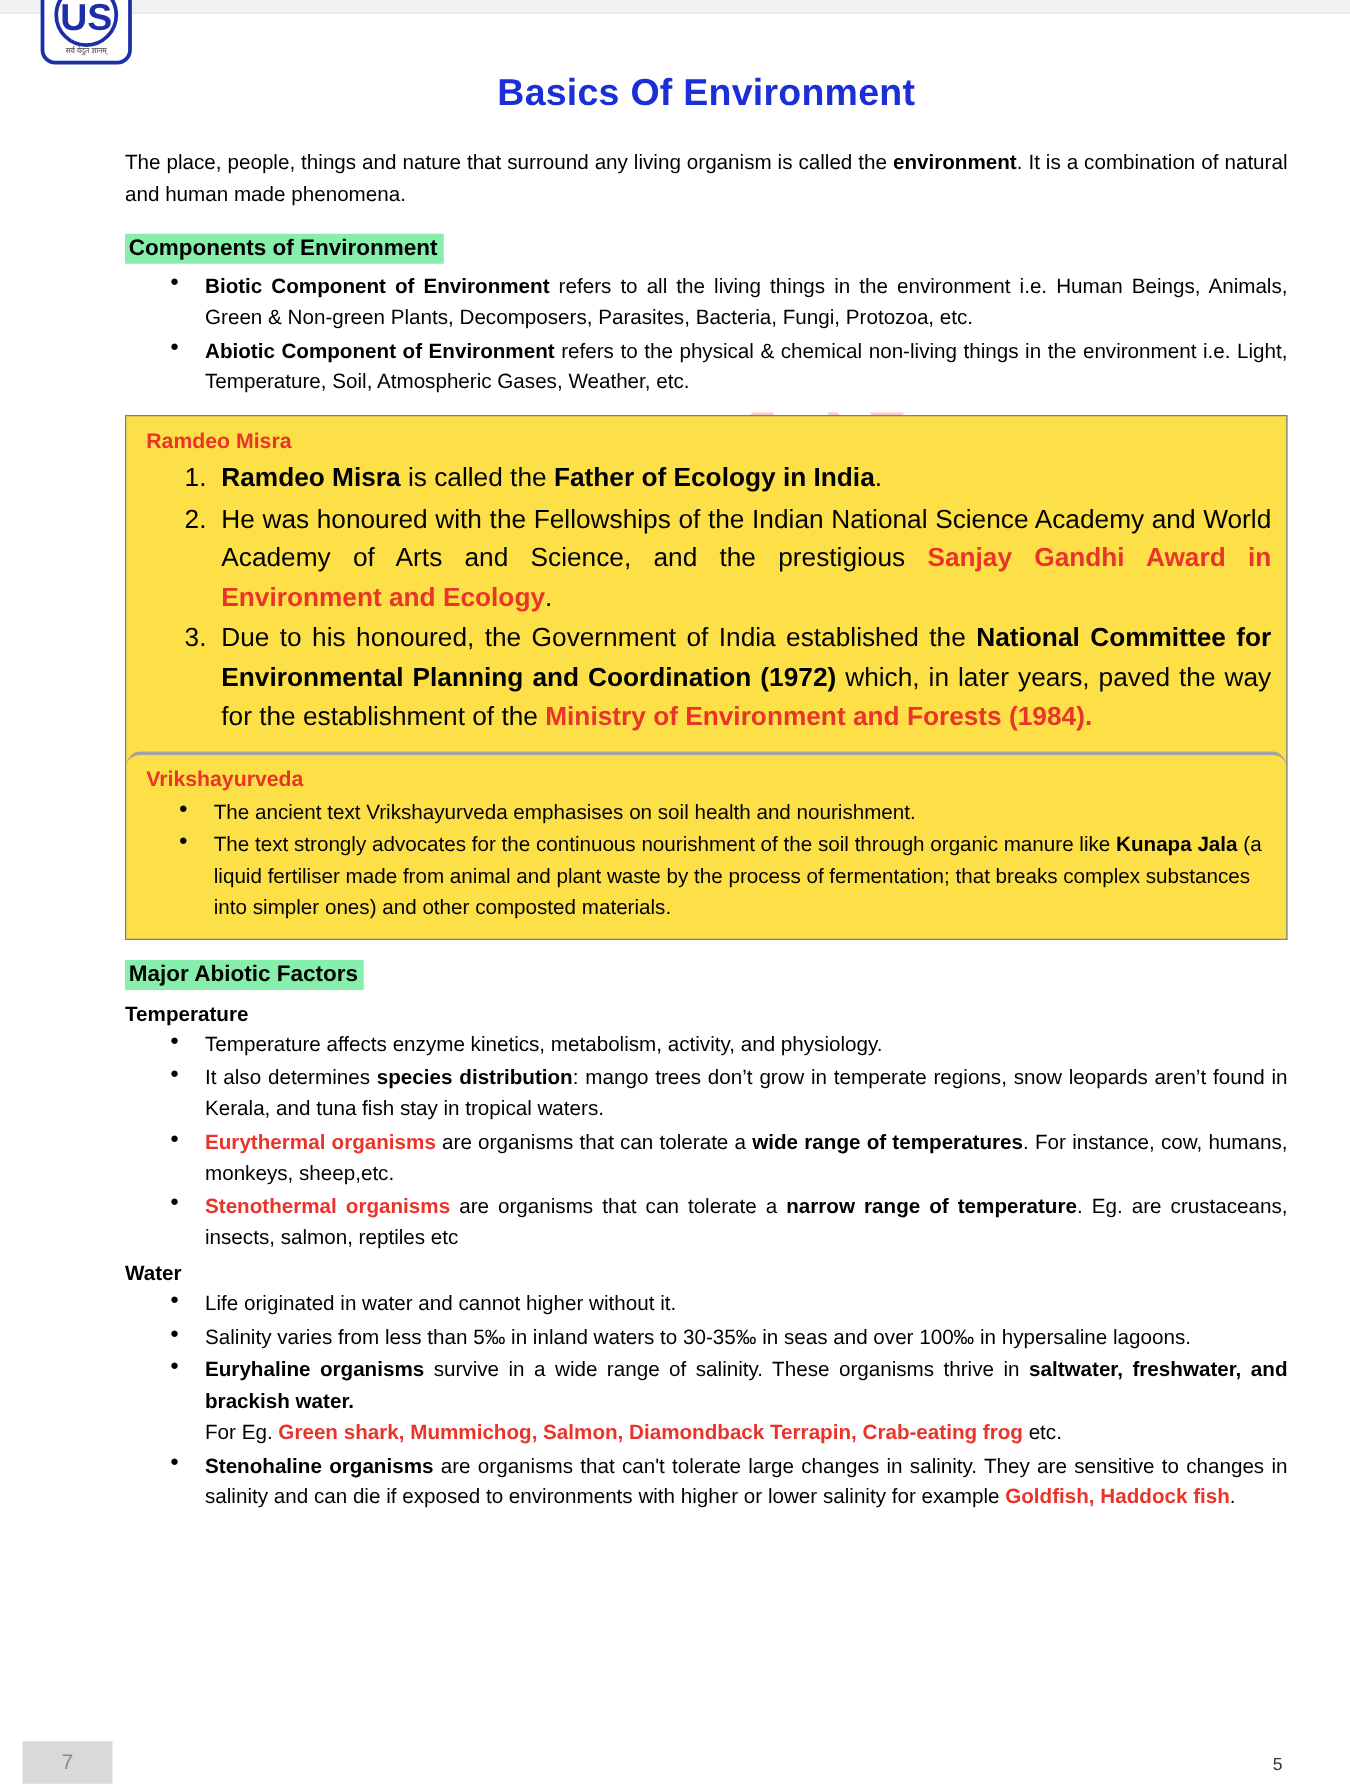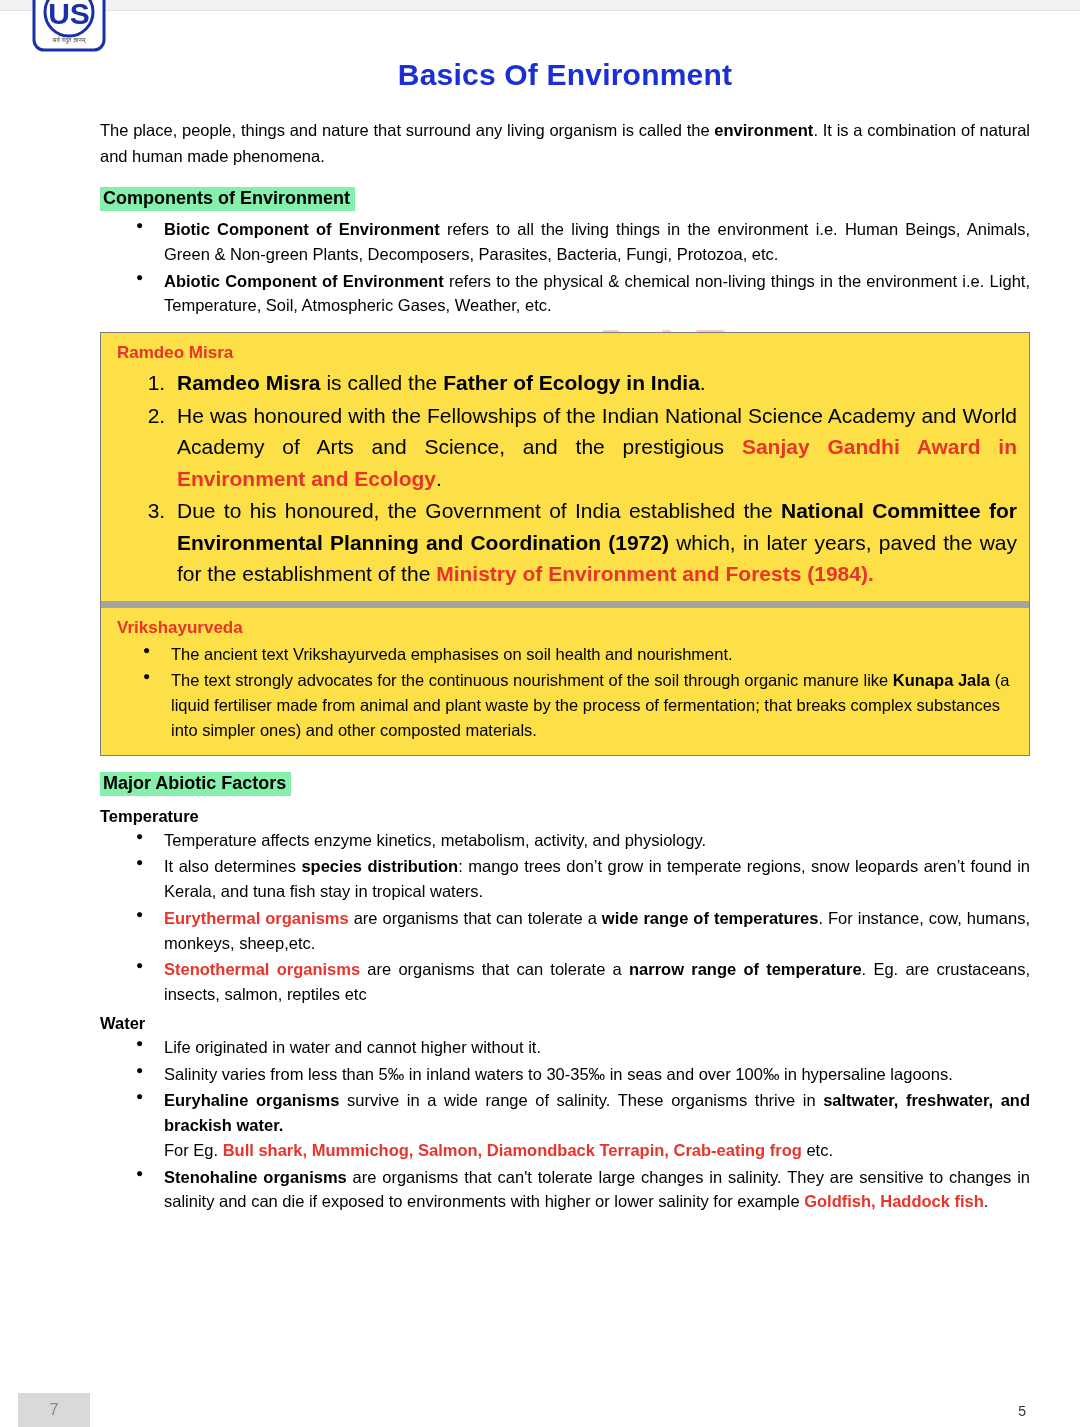--- a/index.html
+++ b/index.html
@@ -94,21 +94,22 @@
   .greenbox {
     border: 1px solid #7d7d7d;
     background: #fde047;
     margin: 14px 0 10px 0;
     padding: 0;
   }
   .greenbox .sub {
     padding: 10px 12px 10px 12px;
   }
   .greenbox .divider {
-    border-top: 7px solid #a3a3a3;
+    border-top: 3px solid #a3a3a3;
+    border-radius: 12px;
   }
   .box-head {
     font-size: 17px;
     font-weight: bold;
     color: #e8342a;
     margin: 0 0 4px 4px;
   }
   ol.num {
     padding-left: 58px;
     margin: 0;
@@ -265,21 +266,21 @@
     <div class="subhead">Water</div>
     <ul class="bul">
       <li>
         <span>Life originated in water and cannot higher without it.</span>
       </li>
       <li>
         <span>Salinity varies from less than 5‰ in inland waters to 30-35‰ in seas and over 100‰ in hypersaline lagoons.</span>
       </li>
       <li>
         <span class="b">Euryhaline organisms</span><span> survive in a wide range of salinity. These organisms thrive in </span><span class="b">saltwater, freshwater, and brackish water.</span><br>
-        <span>For Eg. </span><span class="red">Bull shark, Mummichog, Salmon, Diamondback Terrapin, Crab-eating frog</span><span> etc.</span>
+        <span>For Eg. </span><span class="red">Green shark, Mummichog, Salmon, Diamondback Terrapin, Crab-eating frog</span><span> etc.</span>
       </li>
       <li>
         <span class="b">Stenohaline organisms</span><span> are organisms that can't tolerate large changes in salinity. They are sensitive to changes in salinity and can die if exposed to environments with higher or lower salinity for example </span><span class="red">Goldfish, Haddock fish</span><span>.</span>
       </li>
     </ul>
 
   </div>
 
   <div class="pagenum-left">7</div>
   <div class="pagenum-right">5</div>

